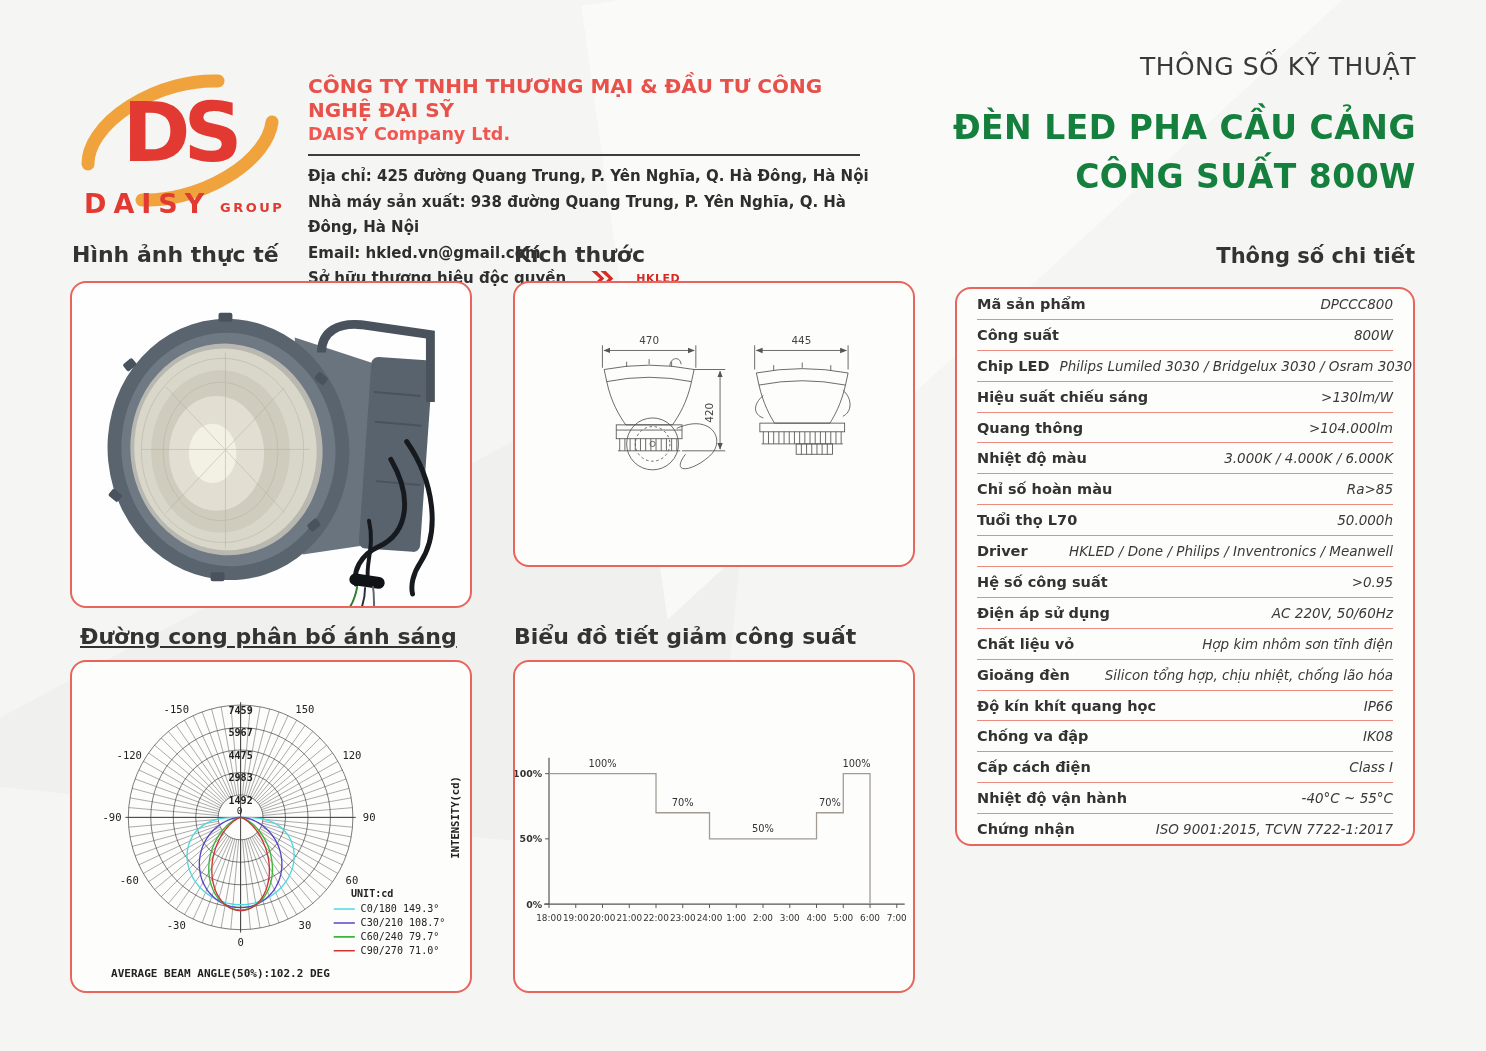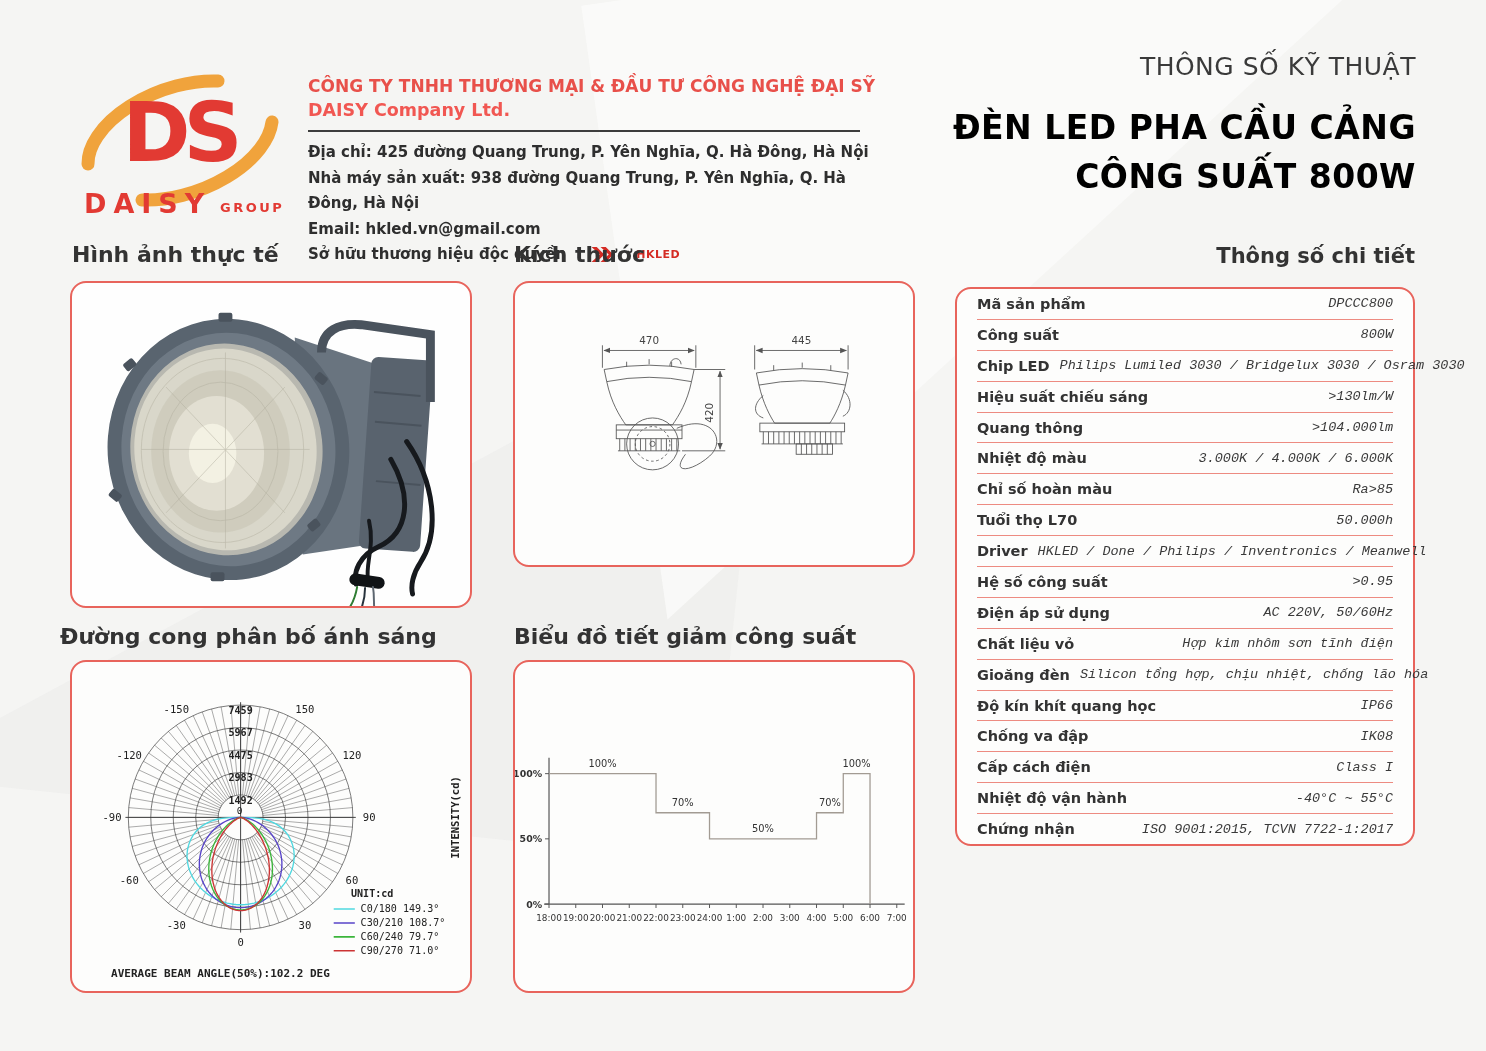--- a/index.html
+++ b/index.html
@@ -10,56 +10,56 @@
   .wm-a { left:-80px; top:260px; width:0; height:0;
           border-left:820px solid transparent; border-bottom:560px solid #ebebe9;
           transform:rotate(6deg); opacity:.55; }
   .wm-b { left:620px; top:-60px; width:0; height:0;
           border-right:900px solid transparent; border-top:620px solid #fbfbfa;
           transform:rotate(-8deg); opacity:.8; }
 
   
   .logo-wrap { position:absolute; left:72px; top:66px; width:218px; height:158px; }
   .company { position:absolute; left:308px; top:74px; width:578px; }
-  .co-vi { color:#e8504a; font-weight:bold; font-size:17px; line-height:24px; }
+  .co-vi { color:#e8504a; font-weight:bold; font-size:20px; line-height:24px; }
   .co-en { color:#f15752; font-weight:bold; font-size:17.5px; line-height:25px; }
   .co-div { border-top:2px solid #3d3d3d; margin:7px 0 8px 0; width:552px; }
   .co-line { color:#2e2e2e; font-weight:bold; font-size:15px; line-height:25.5px; }
   .brand-row { display:flex; align-items:center; gap:24px; }
   .hk-text { color:#d42b23; font-weight:bold; font-size:11px; letter-spacing:.5px; margin-left:-2px; }
 
   .hdr-right { position:absolute; right:70px; top:52px; width:540px; text-align:right; }
   .doc-title { color:#3a3a3a; font-weight:normal; font-size:25px; letter-spacing:.5px; margin-bottom:22px; }
-  .prod-title { color:#000000; font-weight:bold; font-size:33px; line-height:49px; letter-spacing:.5px; }
+  .prod-title { color:#15803d; font-weight:bold; font-size:33px; line-height:49px; letter-spacing:.5px; }
 
   
   .sec-title { position:absolute; color:#333; font-weight:bold; font-size:22px; }
   .t-photo { left:72px; top:242px; }
   .t-dim   { left:514px; top:242px; }
   .t-spec  { left:955px; top:244px; width:460px; text-align:right; font-size:21px; }
-  .t-polar { left:60px; top:624px; }
+  .t-polar { left:80px; top:624px;text-decoration:underline; }
   .t-derate{ left:514px; top:624px; }
 
   
   .panel { position:absolute; background:#fdfdfc; border:2px solid #e8645c; border-radius:16px; overflow:hidden; }
   .p-photo { left:70px;  top:281px; width:402px; height:327px; background:#fefefe; }
   .p-dim   { left:513px; top:281px; width:402px; height:286px; }
   .p-polar { left:70px;  top:660px; width:402px; height:333px;padding-left:16px; }
   .p-derate{ left:513px; top:660px; width:402px; height:333px; }
   .panel svg { display:block; width:100%; height:100%; }
 
   
   .spec-table { position:absolute; left:955px; top:287px; width:460px; height:559px;
                 background:#fdfdfc; border:2px solid #e8645c; border-radius:16px;
                 display:flex; flex-direction:column; padding:0 20px; }
   .spec-row { flex:1; display:flex; justify-content:space-between; align-items:center;
               border-bottom:1px solid #ed8b81; gap:10px; }
   .spec-row:last-child { border-bottom:none; }
   .spec-label { font-weight:bold; font-size:14.5px; color:#333; white-space:nowrap; }
-  .spec-value { font-style:italic; font-size:13.5px; color:#3a3a3a; text-align:right; white-space:nowrap;font-family:Liberation Mono, monospace; }
+  .spec-value { font-style:italic; font-size:13.5px; color:#3a3a3a; text-align:right; white-space:nowrap; }
 </style>
 </head>
 <body>
 
 <div class="wm wm-a"></div>
 <div class="wm wm-b"></div>
 
 <div class="logo-wrap">
   <svg viewBox="0 0 218 158">
     <path d="M16,98 A96,54 -20 0 1 146,15" stroke="#f0a33c" stroke-width="13" fill="none" stroke-linecap="round"></path>

